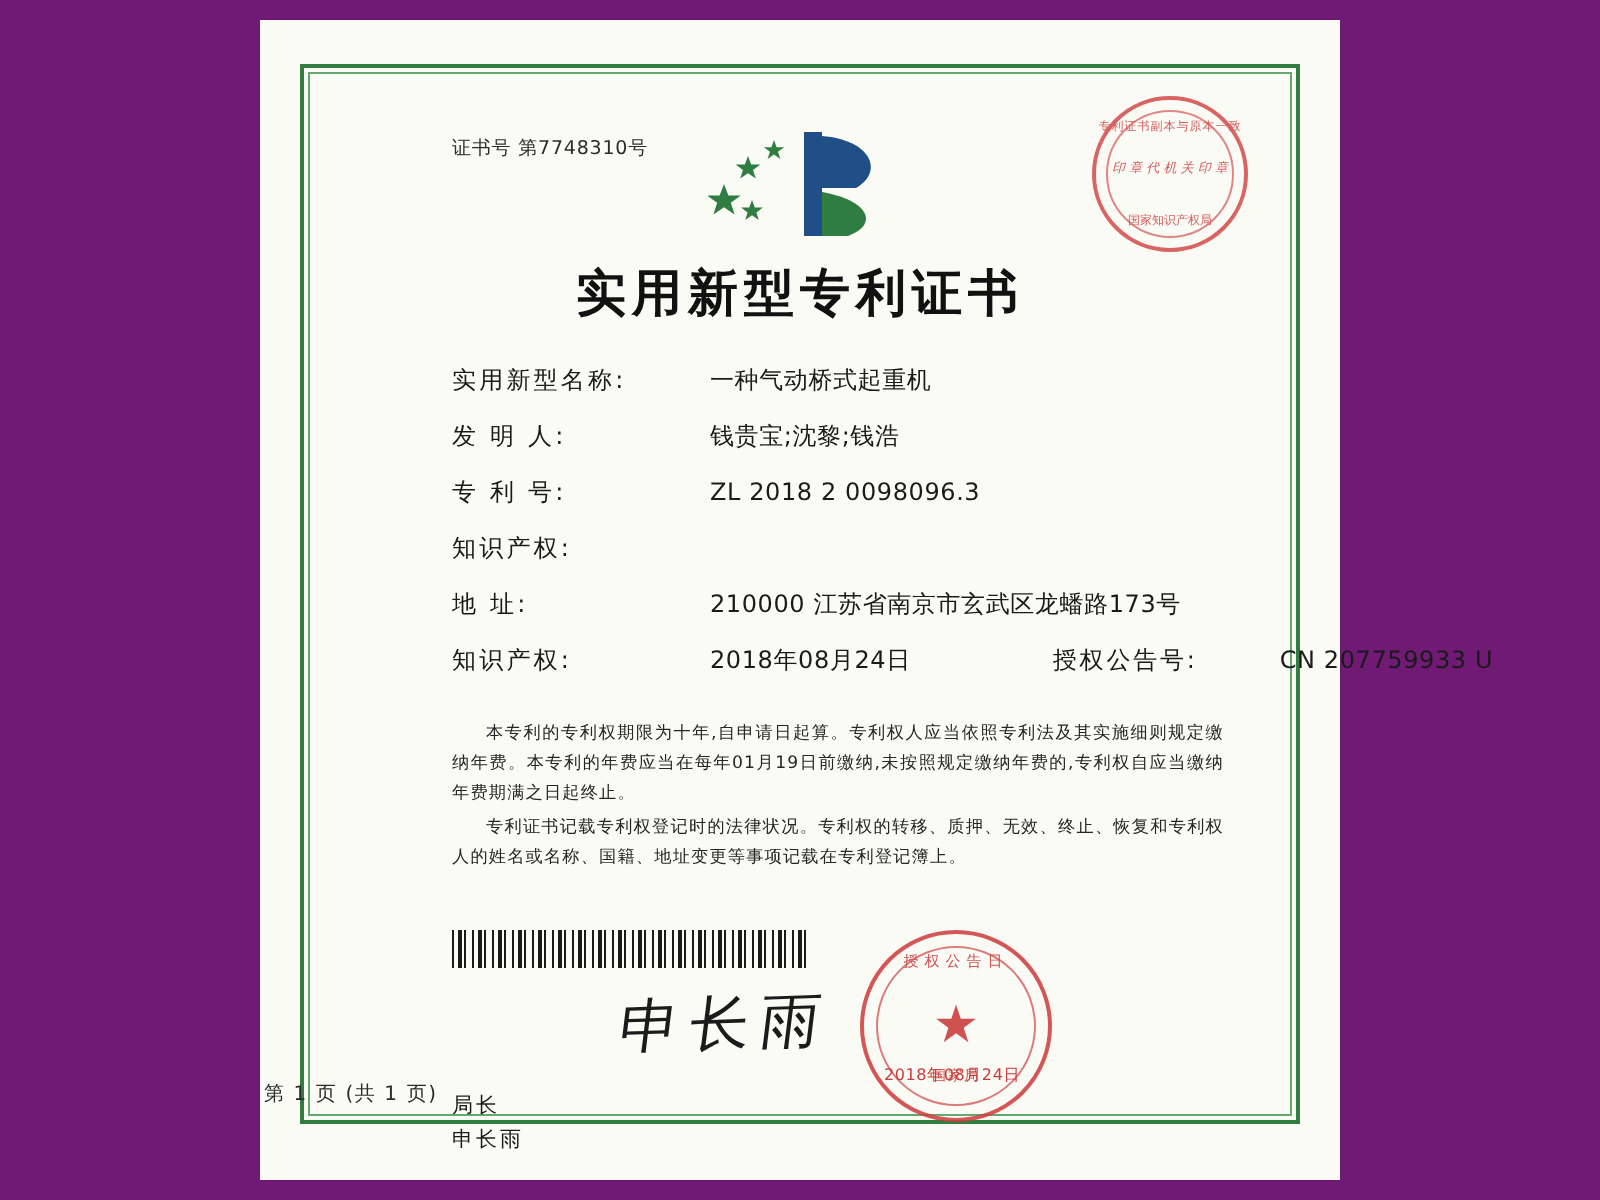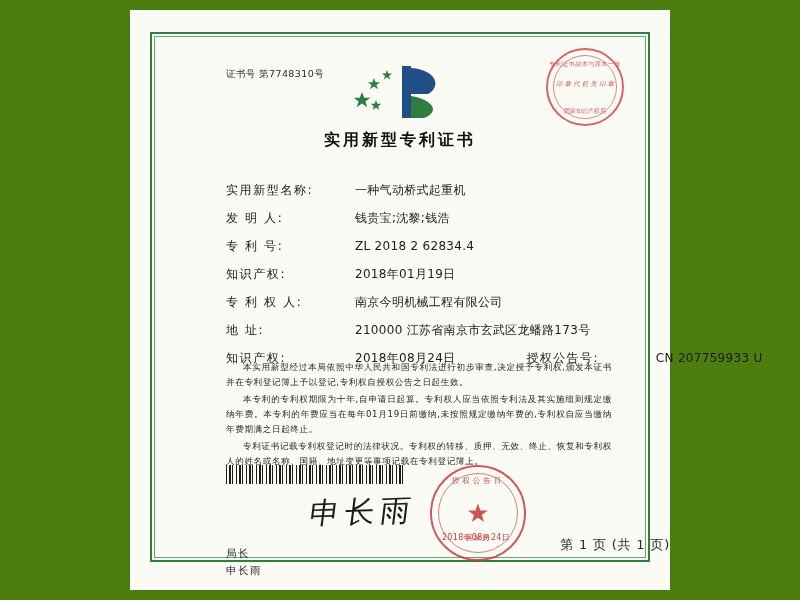--- a/index.html
+++ b/index.html
@@ -8,21 +8,21 @@
     width: 800px;
     height: 600px;
     background: #ffffff;
     font-family: "DejaVu Sans", sans-serif;
   }
 
   #page {
     position: relative;
     width: 800px;
     height: 600px;
-    background: #4d7c0f;
+    background: #701a75;
     overflow: hidden;
   }
 
   
   .sheet {
     position: absolute;
     left: 130px;
     top: 10px;
     width: 540px;
     height: 580px;
@@ -120,21 +120,21 @@
     width: 92px;
     height: 60px;
   }
 
   
   .doc-title {
     position: absolute;
     left: 0; right: 0;
     top: 120px;
     text-align: center;
-    font-size: 16px;
+    font-size: 25px;
     font-weight: bold;
     letter-spacing: 3px;
     color: #111;
     font-family: "DejaVu Serif", serif;
   }
 
   
   .fields {
     position: absolute;
     left: 96px;
@@ -161,21 +161,21 @@
     white-space: nowrap;
     overflow: hidden;
   }
   .field-row.split .field-value { flex: 0 0 auto; }
   .field-row.split .field-label2 {
     margin-left: 34px;
     letter-spacing: 1.4px;
     white-space: nowrap;
   }
   .field-row.split .field-value2 {
-    margin-left: 20px;
+    margin-left: 4px;
     letter-spacing: 0.3px;
     white-space: nowrap;
   }
 
   
   .body-text {
     position: absolute;
     left: 96px;
     right: 58px;
     top: 350px;
@@ -276,22 +276,22 @@
     font-size: 8px;
     color: #c93b3b;
     letter-spacing: 0.3px;
   }
 
   
   .page-foot {
     position: absolute;
     left: 2px; right: 0;
     bottom: 36px;
-    text-align: right;
-    font-size: 13px;
+    text-align: left;
+    font-size: 10px;
     color: #2b2b2b;
     letter-spacing: 0.8px;
   }
 </style>
 </head>
 <body>
 
 <div id="page">
 
   <div class="sheet">
@@ -337,49 +337,43 @@
         <div class="field-value">一种气动桥式起重机</div>
       </div>
 
       <div class="field-row">
         <div class="field-label">发 明 人:</div>
         <div class="field-value">钱贵宝;沈黎;钱浩</div>
       </div>
 
       <div class="field-row">
         <div class="field-label">专 利 号:</div>
-        <div class="field-value">ZL 2018 2 62834.4</div>
+        <div class="field-value">ZL 2018 2 0098096.3</div>
       </div>
 
       <div class="field-row">
         <div class="field-label">知识产权:</div>
-        <div class="field-value">2018年01月19日</div>
-      </div>
-
-      <div class="field-row">
-        <div class="field-label">专 利 权 人:</div>
-        <div class="field-value">南京今明机械工程有限公司</div>
-      </div>
+      </div>
+
 
       <div class="field-row">
         <div class="field-label">地        址:</div>
         <div class="field-value">210000 江苏省南京市玄武区龙蟠路173号</div>
       </div>
 
       <div class="field-row split">
         <div class="field-label">知识产权:</div>
         <div class="field-value">2018年08月24日</div>
         <div class="field-label2">授权公告号:</div>
         <div class="field-value2">CN 207759933 U</div>
       </div>
 
     </div>
 
     <div class="body-text">
-      <p>本实用新型经过本局依照中华人民共和国专利法进行初步审查,决定授予专利权,颁发本证书并在专利登记簿上予以登记,专利权自授权公告之日起生效。</p>
       <p>本专利的专利权期限为十年,自申请日起算。专利权人应当依照专利法及其实施细则规定缴纳年费。本专利的年费应当在每年01月19日前缴纳,未按照规定缴纳年费的,专利权自应当缴纳年费期满之日起终止。</p>
       <p>专利证书记载专利权登记时的法律状况。专利权的转移、质押、无效、终止、恢复和专利权人的姓名或名称、国籍、地址变更等事项记载在专利登记簿上。</p>
     </div>
 
     <div class="barcode"></div>
 
     <div class="sign-block">
       <div>局长</div>
       <div>申长雨</div>
     </div>

